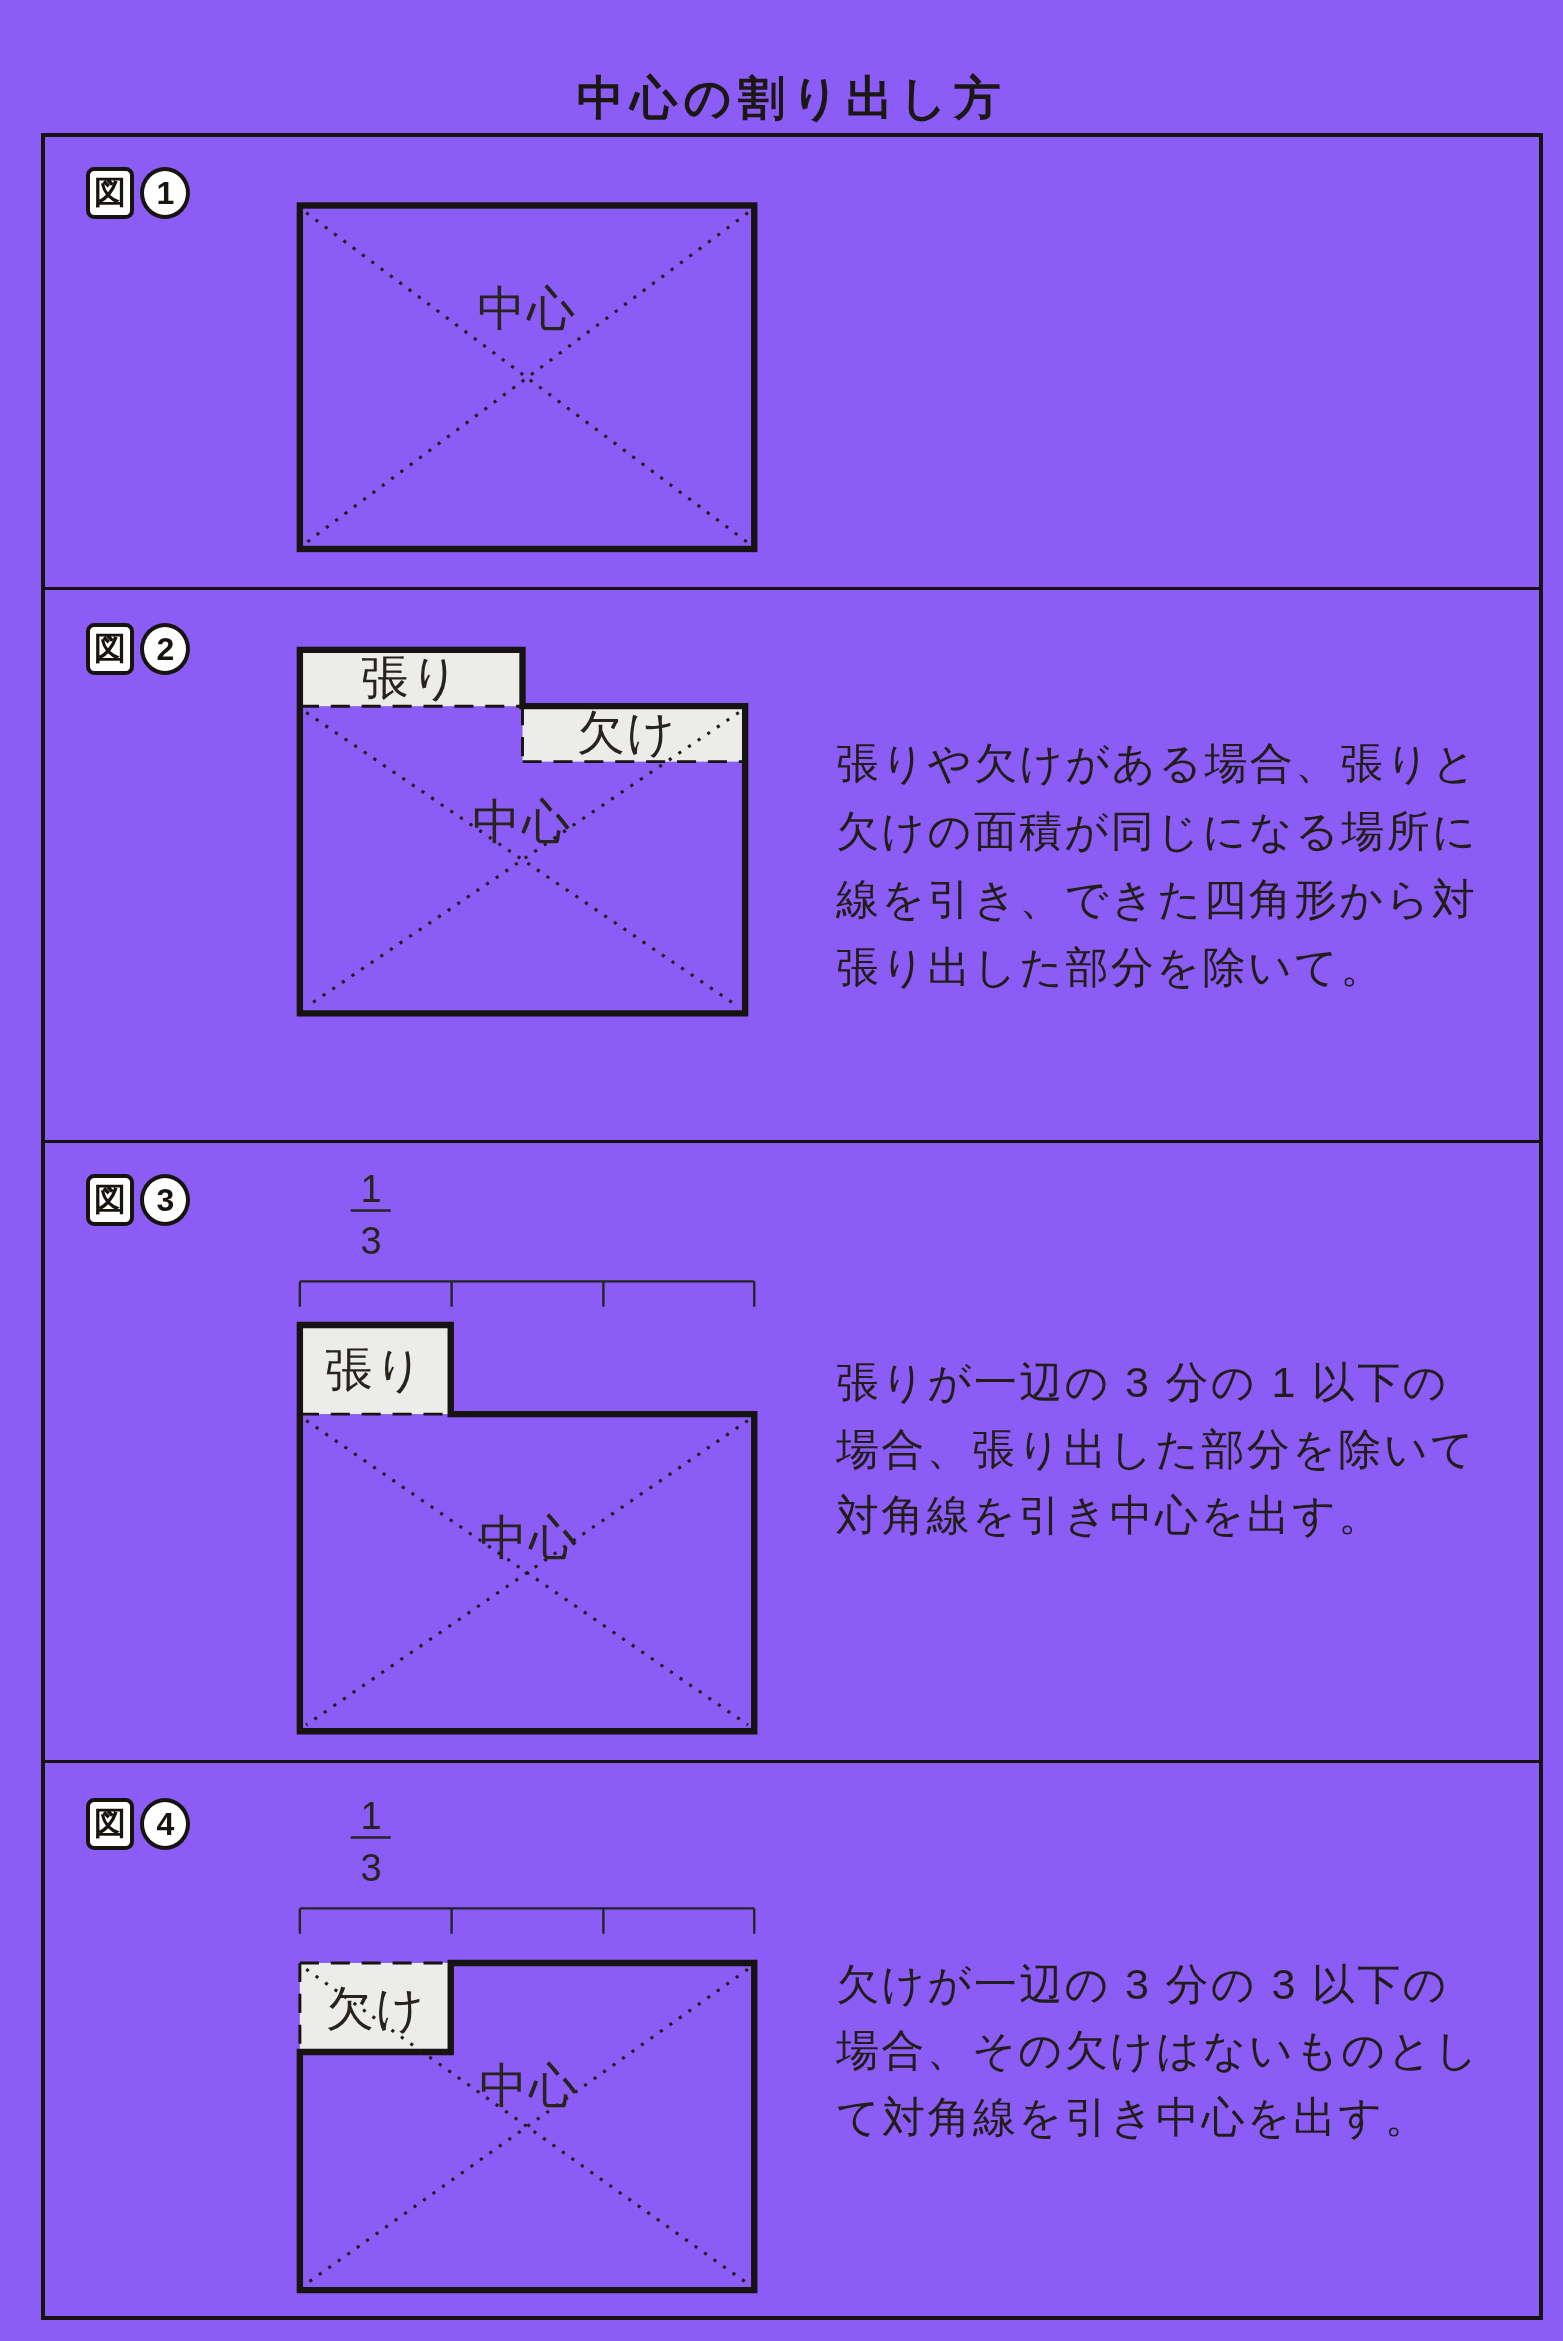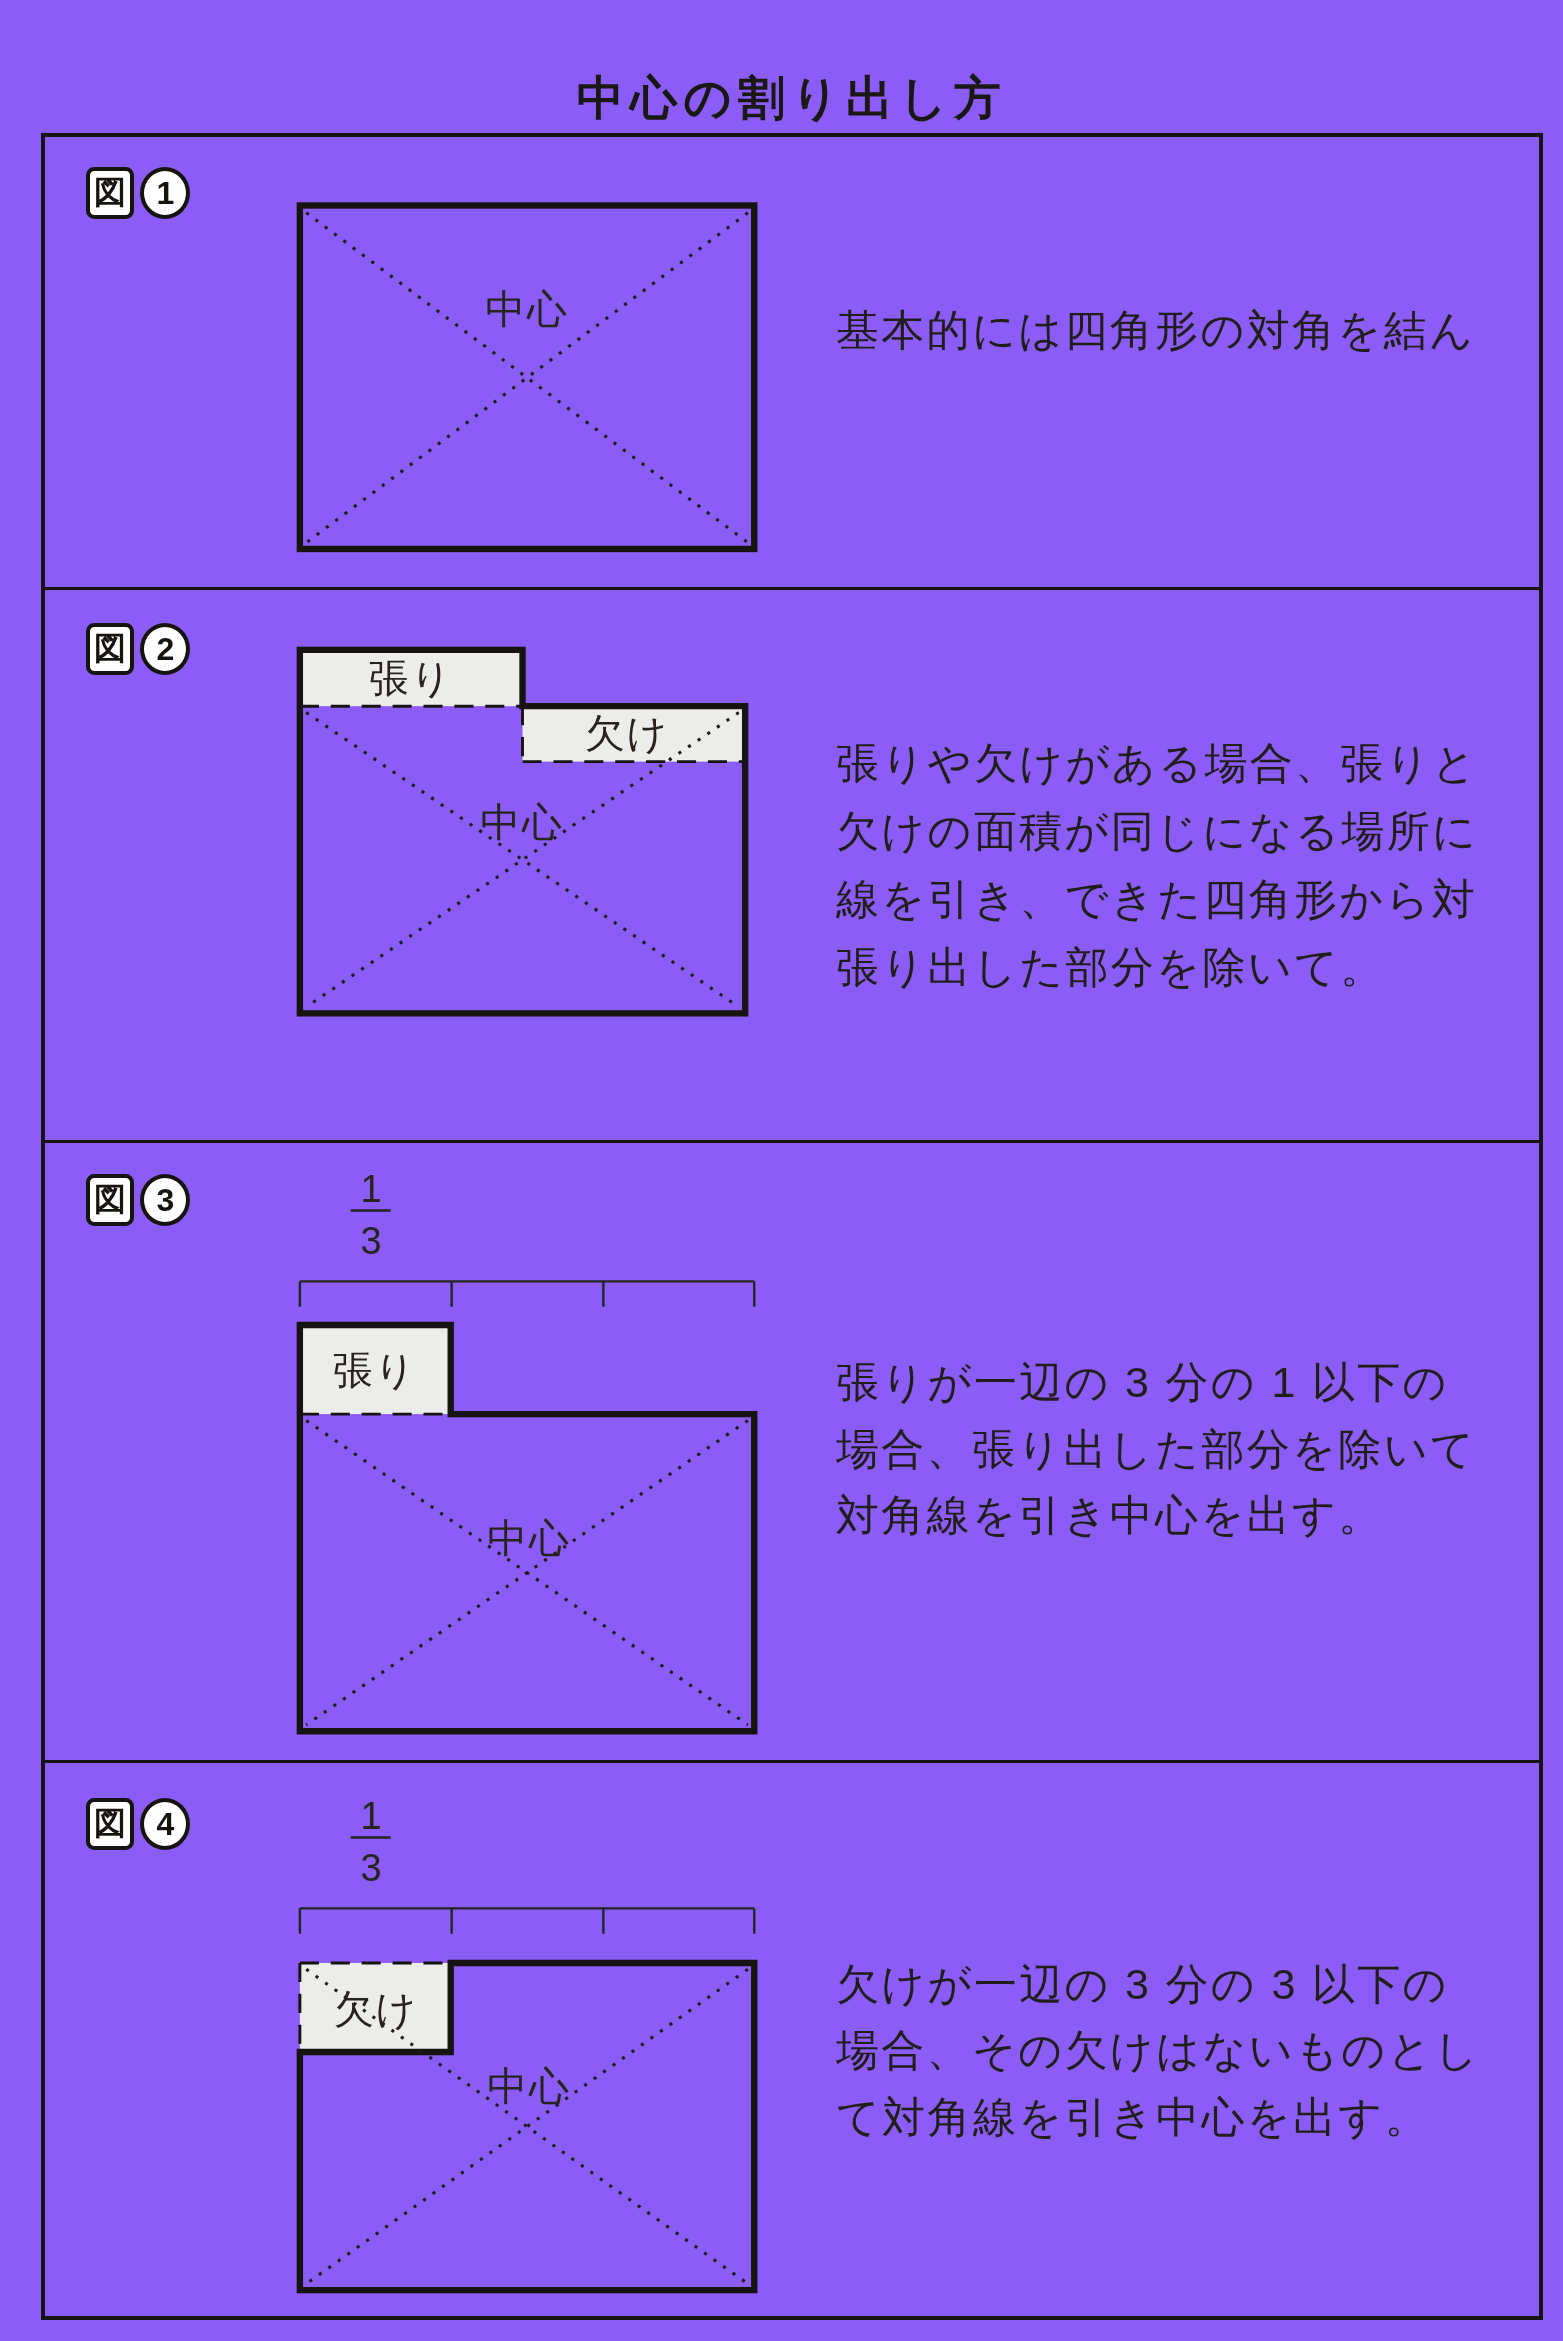--- a/index.html
+++ b/index.html
@@ -23,21 +23,21 @@
     width:40px;height:44px;border:4.5px solid #17130f;border-radius:8.2px;
     display:flex;align-items:center;justify-content:center;
     font-size:32px;font-weight:bold;color:#17130f;background:#fff;
   }
   .zu-circle{
     width:42px;height:44px;border:4.5px solid #17130f;border-radius:50%;
     display:flex;align-items:center;justify-content:center;
     font-size:32px;font-weight:bold;color:#17130f;background:#fff;
   }
   .shape-label{
-    transform:translate(-50%,-50%);font-size:40px;letter-spacing:1.8px;
+    transform:translate(-50%,-50%);font-size:48px;letter-spacing:1.8px;
     color:#29231e;white-space:nowrap;
   }
   .frac{transform:translate(-50%,-50%);font-size:38px;color:#29231e;}
   .caption{
     left:836px;width:700px;font-size:43px;line-height:1;letter-spacing:2.3px;
     color:#221d19;white-space:nowrap;
   }
   svg.overlay{position:absolute;left:0;top:0;pointer-events:none;}
   .thick{stroke:#161310;stroke-width:7;fill:none;stroke-linejoin:miter;}
   .dash{stroke:#161310;stroke-width:3.2;fill:none;stroke-dasharray:21 13;}
@@ -96,21 +96,20 @@
       <line x1="337" y1="2167" x2="823" y2="2513" class="dots"></line>
       <line x1="823" y1="2167" x2="337" y2="2513" class="dots"></line>
     </g>
   </svg>
 
   <div class="abs fig-label" style="left:86px;top:167px;">
     <span class="zu-box">図</span>
     <span class="zu-circle">1</span>
   </div>
   <div class="abs shape-label" style="left:527px;top:309px;">中心</div>
-  <div class="abs caption" style="top:309px;">基本的には四角形の対角を結ん</div>
 
   <div class="abs fig-label" style="left:86px;top:623px;">
     <span class="zu-box">図</span>
     <span class="zu-circle">2</span>
   </div>
   <div class="abs shape-label" style="left:411px;top:678px;">張り</div>
   <div class="abs shape-label" style="left:627px;top:733px;">欠け</div>
   <div class="abs shape-label" style="left:522px;top:822px;">中心</div>
   <div class="abs caption" style="top:742px;">張りや欠けがある場合、張りと</div>
   <div class="abs caption" style="top:810px;">欠けの面積が同じになる場所に</div>

